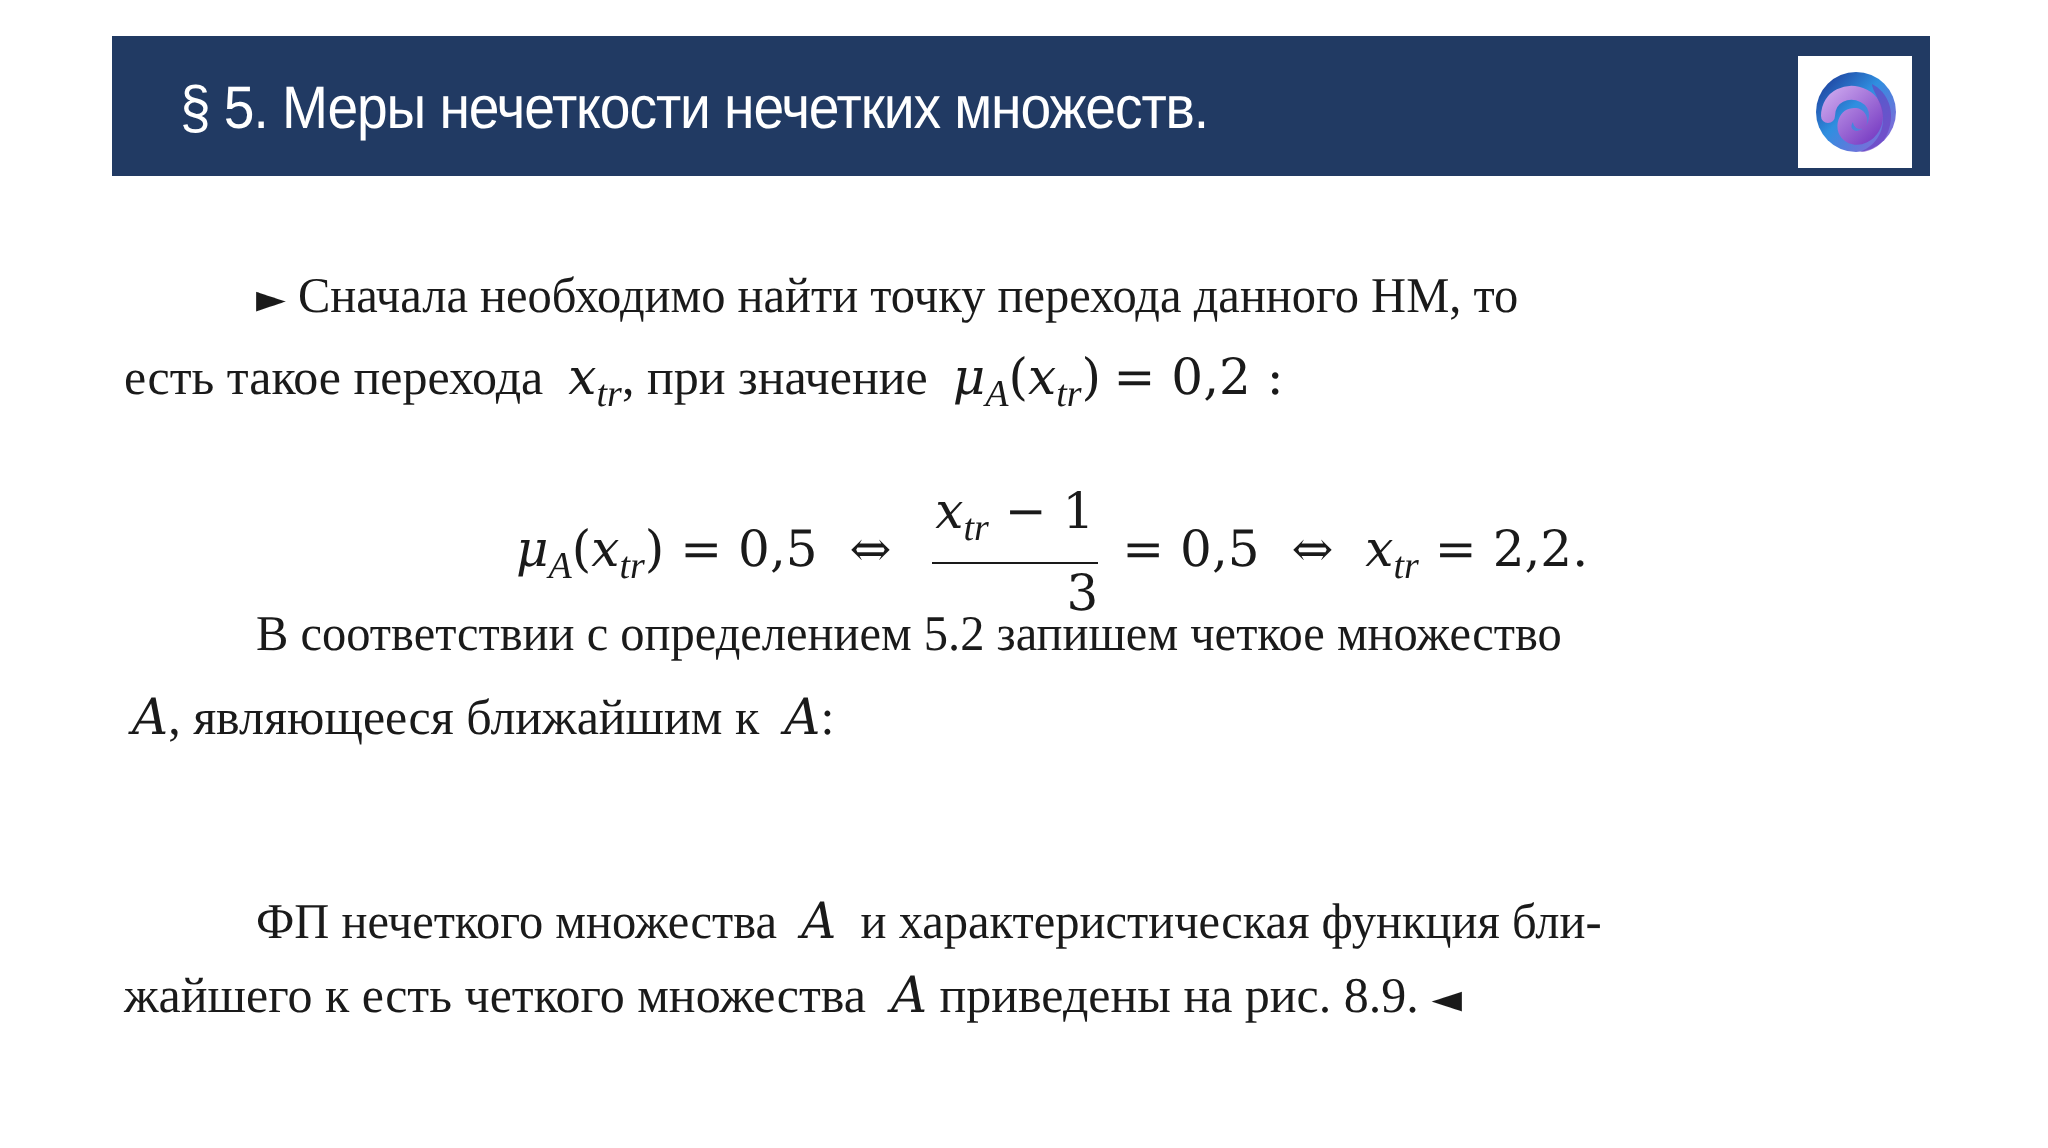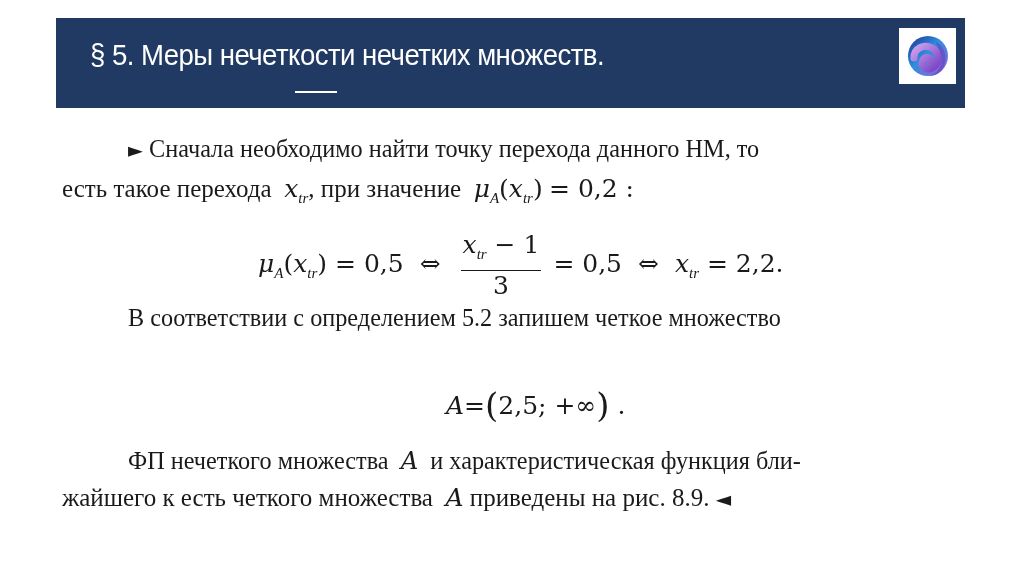--- a/index.html
+++ b/index.html
@@ -1,21 +1,21 @@
 <!DOCTYPE html>
 <html><head>
 <meta charset="utf-8">
 <style>
   html, body { margin: 0; padding: 0; }
   body {
     width: 1024px; height: 574px; background: #ffffff; position: relative; overflow: hidden;
     font-family: "Liberation Serif", serif; color: #1a1a1a;
   }
   .header {
-    position: absolute; left: 56px; top: 18px; width: 909px; height: 90px;
+    position: absolute; left: 56px; top: 18px; width: 909px; height: 70px;
     background: #213a63;
   }
   .header-notch {
     position: absolute; left: 295px; top: 91px; width: 42px; height: 2px; background: #ffffff;
   }
   .title {
     position: absolute; left: 34px; top: 19px; margin: 0;
     font-family: "Liberation Sans", sans-serif; font-weight: normal;
     font-size: 30px; letter-spacing: -0.6px; color: #ffffff; line-height: 36px;
     transform: scaleX(0.92); transform-origin: left center;
@@ -23,25 +23,25 @@
   .logo-box {
     position: absolute; left: 843px; top: 10px; width: 57px; height: 56px; background: #ffffff;
     display: flex; align-items: center; justify-content: center;
   }
   .content { position: absolute; left: 0; top: 0; width: 860px; height: 574px; }
   .line {
     position: absolute; white-space: nowrap; font-size: 25px; line-height: 30px;
     transform-origin: left center;
   }
   .it { font-style: italic; }
-  .sub { font-size: 15px; font-style: italic; vertical-align: -6px; font-family: Liberation Serif, serif; }
+  .sub { font-size: 19px; font-style: italic; vertical-align: -6px; font-family: Liberation Serif, serif; }
   .math { font-family: "DejaVu Serif", serif; font-size: 25px; }
   .frac {
-    display: inline-flex; flex-direction: column; align-items: center; vertical-align: middle;
-    margin: 0 4px;
+    display: inline-flex; flex-direction: column; align-items: flex-end; vertical-align: middle;
+    margin: 11px 4px;
   }
   .frac .num { border-bottom: 1.5px solid #1a1a1a; padding: 0 2px 1px; line-height: 30px; }
   .frac .den { line-height: 30px; }
   .tri { font-family: "DejaVu Sans", sans-serif; font-size: 20px; }
   .paren-big { font-size: 34px; font-weight: lighter; vertical-align: -3px; }
 </style>
 </head>
 <body>
 
 <div class="header">
@@ -91,25 +91,25 @@
     </span>
     <span>= 0,5</span>
     <span style="margin:0 8px;">⇔</span>
     <span class="it">x</span><span class="sub">tr</span>
     <span>= 2,2.</span>
   </div>
 
   <div class="line" style="left:128px; top:303px; transform:scaleX(0.97);">
     <span>В соответствии с определением 5.2 запишем четкое множество</span>
   </div>
+  <div class="line" style="left:66px; top:344px;">
+    <span class="it math">A</span><span>, являющееся ближайшим к</span>&nbsp;
+    <span class="it math">A</span><span>:</span>
+  </div>
 
-  <div class="line math" style="left:446px; top:390px;">
-    <span class="it">A</span><span>=</span><span class="paren-big">(</span><span>2,5; +∞</span><span class="paren-big">)</span>
-    <span>.</span>
-  </div>
 
   <div class="line" style="left:128px; top:446px; transform:scaleX(0.97);">
     <span>ФП нечеткого множества</span>&nbsp;
     <span class="it math">A</span>&nbsp;
     <span>и характеристическая функция бли-</span>
   </div>
   <div class="line" style="left:62px; top:483px;">
     <span>жайшего к есть четкого множества</span>&nbsp;
     <span class="it math">A</span>
     <span>приведены на рис. 8.9.</span>

